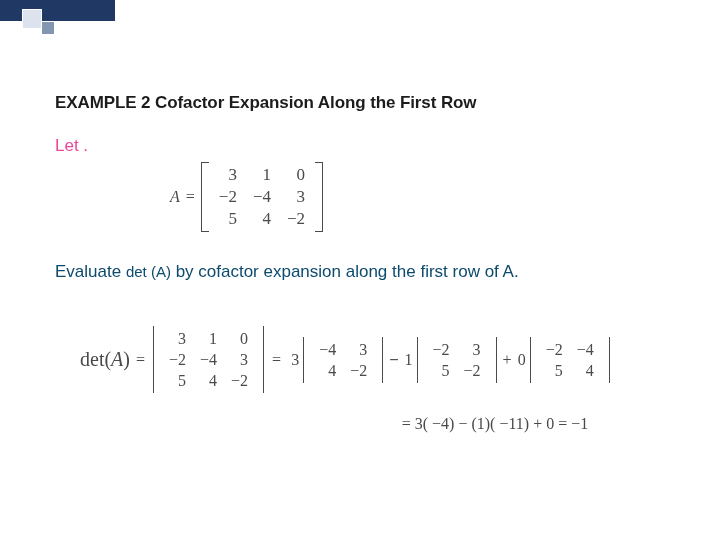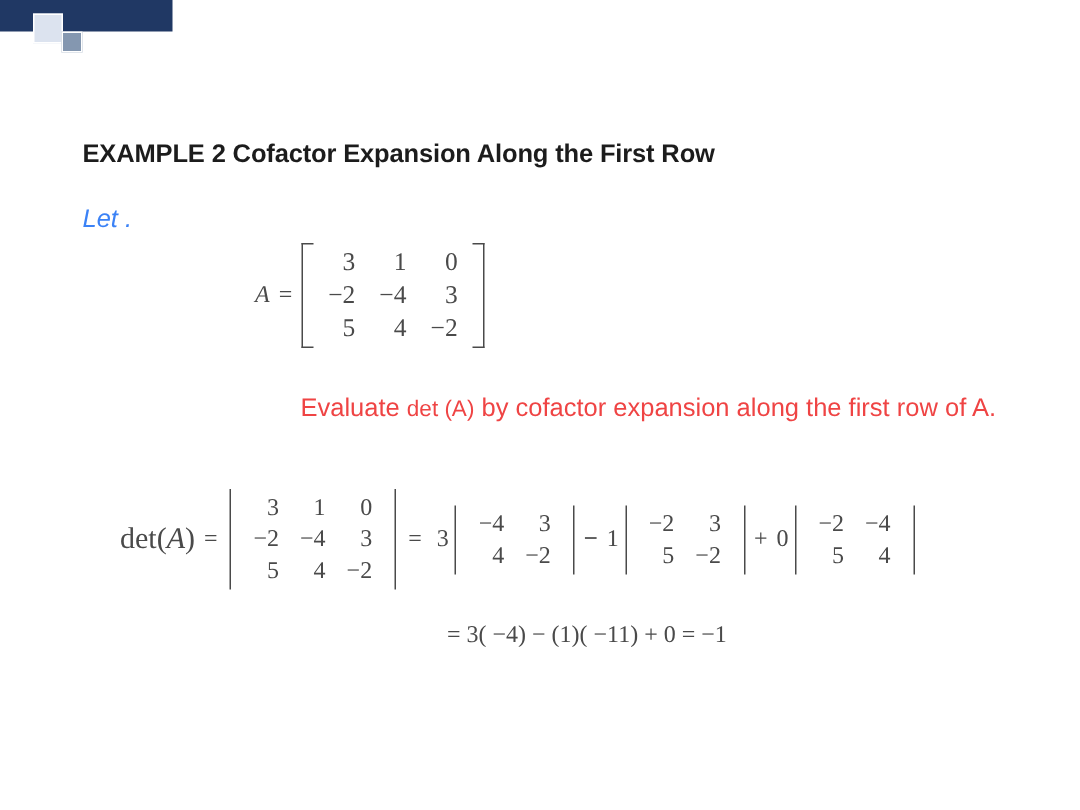--- a/index.html
+++ b/index.html
@@ -41,47 +41,45 @@
     left: 41px;
     width: 12px;
     height: 12px;
     background: #8497b0;
     border: 1px solid #fff;
   }
   .content {
     position: absolute;
     top: 93px;
     left: 55px;
-    right: 56px;
+    right: 28px;
   }
   .heading {
     font-family: "Arial Black", Arial, sans-serif;
     font-weight: 900;
     font-size: 17px;
     color: #1c1c1c;
     letter-spacing: -0.1px;
     margin-bottom: 23px;
   }
   .let-line {
     font-size: 17px;
-    color: #3b82f6;
+    color: #ec4899;
     margin-bottom: 6px;
-    font-style: italic;
   }
   .matrix-block {
     margin-left: 115px;
     margin-bottom: 20px;
     color: #4a4a4a;
   }
   .eval-line {
     font-size: 17px;
-    color: #ef4444;
+    color: #0c4a6e;
     margin-top: 30px;
     margin-bottom: 44px;
-    text-align: right;
   }
   .det-text {
     font-size: 15px;
   }
   .math-row {
     font-family: Georgia, 'Times New Roman', serif;
     color: #4a4a4a;
     display: flex;
     align-items: center;
     white-space: nowrap;
@@ -152,20 +150,21 @@
     display: flex;
     align-items: center;
     font-size: 16px;
   }
   .exp-line2 {
     margin-top: 22px;
     margin-left: 218px;
     font-size: 16px;
     font-family: Georgia, 'Times New Roman', serif;
     color: #4a4a4a;
+    text-align: center;
   }
   .detA-label {
     font-family: Georgia, 'Times New Roman', serif;
     font-size: 20px;
   }
   .coef {
     margin: 0 2px 0 4px;
   }
   .minus {
     font-family: Arial, sans-serif;

